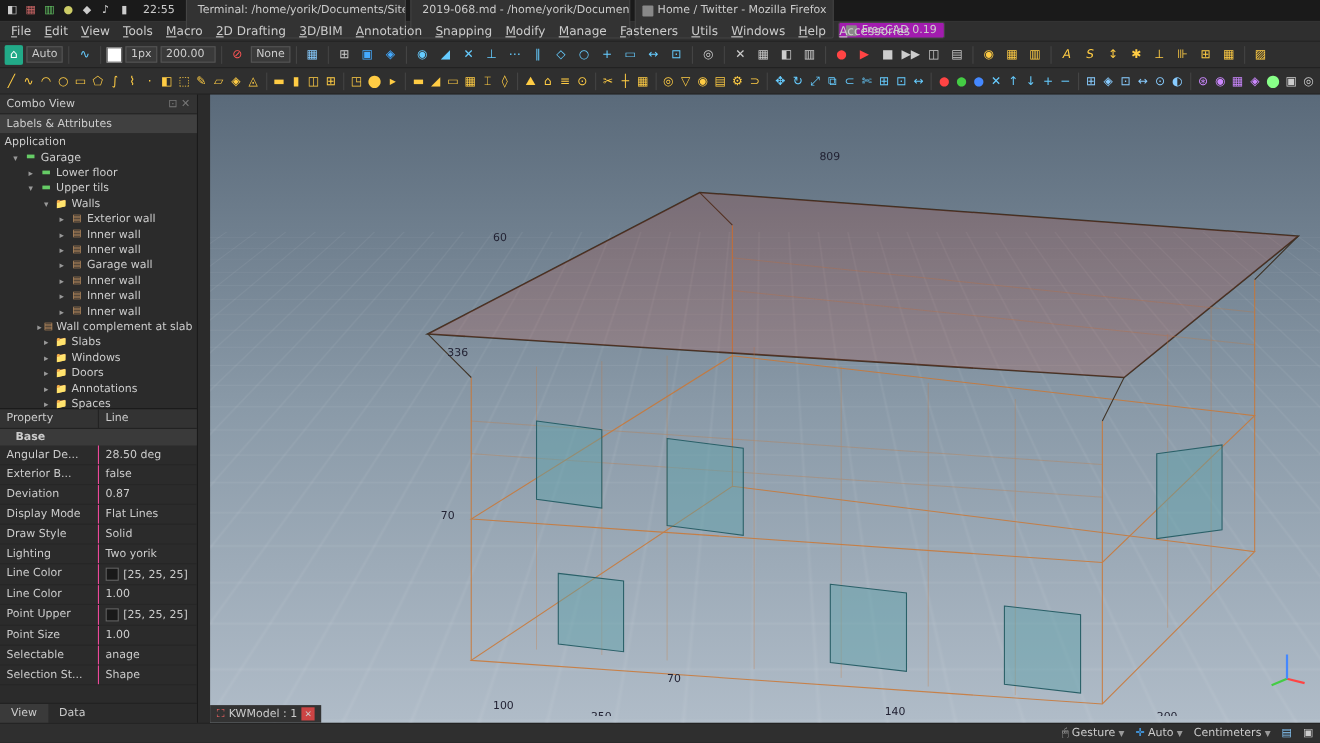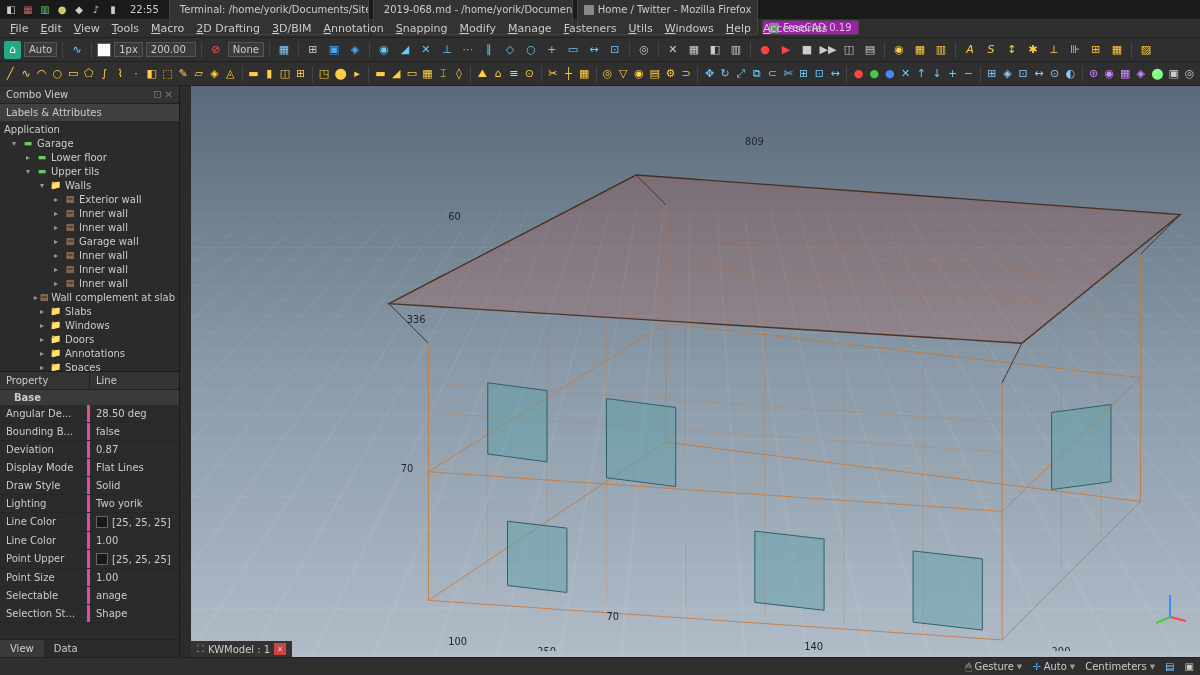--- a/index.html
+++ b/index.html
@@ -46,21 +46,21 @@
 .wall-ic { color: #c96; }
 
 .props { flex: 1; overflow-y: auto; border-top: 1px solid #1a1a1a; }
 .props::-webkit-scrollbar { width: 8px; }
 .props::-webkit-scrollbar-thumb { background: #555; }
 .prop-hdr-row { display: flex; background: #333; border-bottom: 1px solid #222; font-size: 10px; }
 .prop-hdr-row span { padding: 3px 6px; }
 .prop-hdr-row span:first-child { width: 90px; border-right: 1px solid #222; }
 .prop-group { background: #3a3a3a; padding: 2px 14px; font-size: 10px; font-weight: bold; }
 .prop-row { display: flex; font-size: 10px; border-bottom: 1px solid #262626; }
-.prop-row .pname { width: 90px; padding: 3px 6px; border-right: 3px solid #ec4899; white-space: nowrap; overflow: hidden; text-overflow: ellipsis; }
+.prop-row .pname { width: 90px; padding: 3px 6px; border-right: 1px solid #ec4899; white-space: nowrap; overflow: hidden; text-overflow: ellipsis; }
 .prop-row .pval { padding: 3px 6px; display: flex; align-items: center; gap: 4px; }
 .swatch { width: 12px; height: 12px; border: 1px solid #666; display: inline-block; }
 
 .bottom-tabs { display: flex; background: #2b2b2b; border-top: 1px solid #222; }
 .bottom-tabs .tab { padding: 3px 10px; font-size: 10px; cursor: pointer; }
 .bottom-tabs .tab.active { background: #3a3a3a; }
 
 
 .viewport { flex: 1; position: relative; background: linear-gradient(180deg, #5a6a7a 0%, #8a9aa8 50%, #b0bcc8 100%); overflow: hidden; margin-left: 11px; }
 .grid-floor { position: absolute; inset: 0; background-image:
@@ -401,21 +401,21 @@
       </div>
       <div class="prop-group">Base</div>
       <div id="prop-rows">
           <div class="prop-row">
             <span class="pname">Angular De...</span>
             <span class="pval">
               <span>28.50 deg</span>
             </span>
           </div>
           <div class="prop-row">
-            <span class="pname">Bounding B...</span>
+            <span class="pname">Exterior B...</span>
             <span class="pval">
               <span>false</span>
             </span>
           </div>
           <div class="prop-row">
             <span class="pname">Deviation</span>
             <span class="pval">
               <span>0.87</span>
             </span>
           </div>

